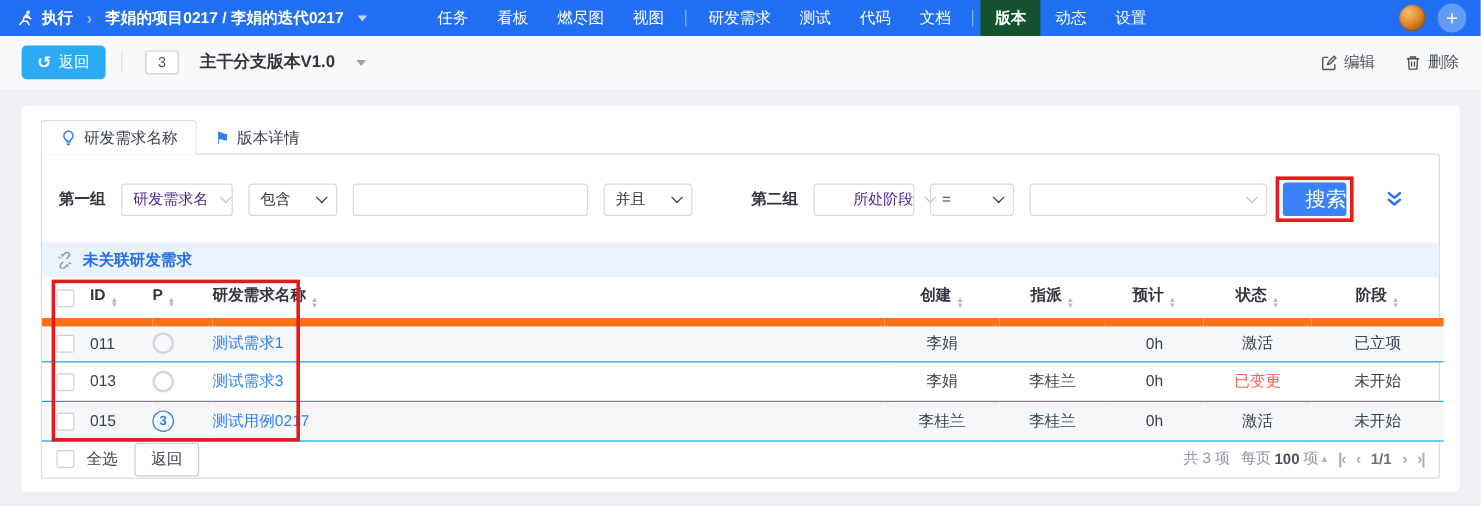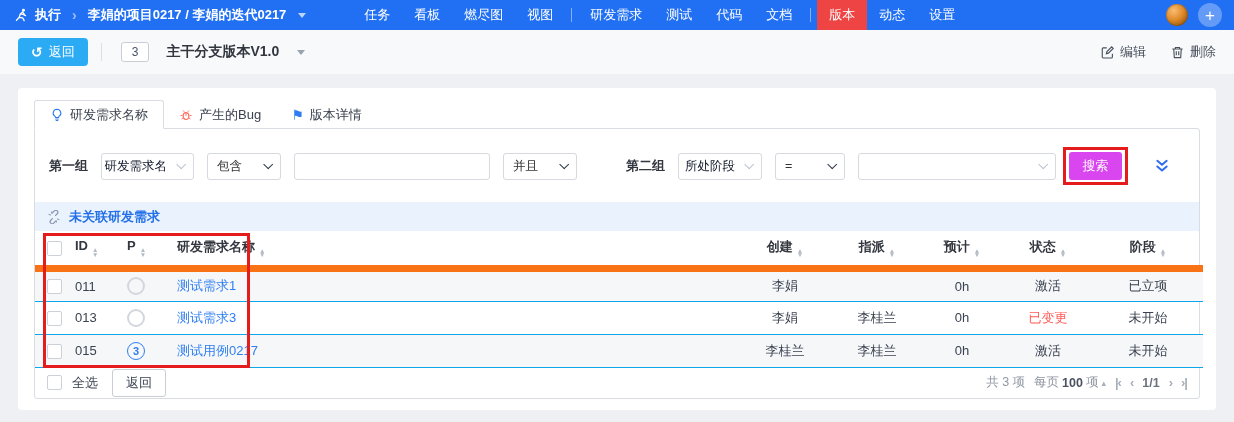--- a/index.html
+++ b/index.html
@@ -12,21 +12,21 @@
 
   
   .navbar { height:30px; background:#2170f4; display:flex; align-items:stretch; color:#fff; font-size:13px; }
   .nav-left { display:flex; align-items:center; gap:7px; padding-left:14px; white-space:nowrap; }
   .nav-section { font-weight:bold; }
   .nav-crumb-sep { color:#9cc0ff; font-size:14px; font-weight:bold; margin:0 4px; }
   .nav-crumb { font-weight:bold; }
   .caret-down { display:inline-block; width:0; height:0; border-left:4px solid transparent; border-right:4px solid transparent; border-top:5px solid #bcd4ff; margin-left:5px; vertical-align:middle; }
   .nav-menu { display:flex; align-items:stretch; margin-left:46px; }
   .nav-item { display:flex; align-items:center; padding:0 12px; cursor:pointer; white-space:nowrap; }
-  .nav-item.active { background:#ef4444; }
+  .nav-item.active { background:#14532d;font-weight:bold; }
   .nav-divider { width:1px; background:rgba(255,255,255,.45); margin:8px 6px; }
   .nav-right { margin-left:auto; display:flex; align-items:center; gap:10px; padding-right:12px; }
   .avatar { width:22px; height:22px; border-radius:50%; background:radial-gradient(circle at 35% 30%, #f8bd72 0%, #e08a2a 45%, #9a5a10 80%, #6e3c06 100%); box-shadow:inset 0 0 0 1px rgba(0,0,0,.15); }
   .plus-btn { width:24px; height:24px; border-radius:50%; background:rgba(255,255,255,.3); color:#fff; font-size:17px; line-height:1; display:flex; align-items:center; justify-content:center; cursor:pointer; }
 
   
   .toolbar { height:44px; background:#f8f9fb; display:flex; align-items:center; padding:0 18px; gap:13px; }
   .back-btn { background:#2babf4; color:#fff; border:none; border-radius:4px; height:28px; padding:0 13px; font-size:13px; display:flex; align-items:center; gap:6px; cursor:pointer; font-family:inherit; }
   .back-arrow { font-size:14px; font-weight:bold; line-height:1; }
   .tb-divider { width:1px; height:18px; background:#dcdfe4; }
@@ -47,29 +47,29 @@
   .tab.active { background:#fff; border:1px solid #d9dce1; border-bottom:1px solid #fff; border-radius:3px 3px 0 0; }
   .tab .flag-glyph { color:#2e7ef2; font-size:14px; line-height:1; }
 
   
   .panel { border:1px solid #d9dce1; border-radius:0 3px 3px 3px; position:relative; height:271px; }
 
   
   .filter { display:flex; align-items:center; padding:23px 14px 22px; gap:13px; font-size:13px; }
   .f-label { font-weight:bold; color:#32363e; white-space:nowrap; }
   .sel { height:27px; border:1px solid #d6d9de; border-radius:3px; background:#fff; display:inline-flex; align-items:center; justify-content:space-between; padding:0 9px; font-size:12.5px; color:#333; cursor:pointer; white-space:nowrap; }
-  .sel.muted { color:#0f172a;justify-content:flex-end; }
+  .sel.muted { color:#4c1d95; }
   .chev { width:7px; height:7px; border-right:1.7px solid #2f3a48; border-bottom:1.7px solid #2f3a48; transform:rotate(45deg) translate(-1px,-2px); margin-left:10px; flex:none; }
   .chev.gray { border-color:#bcc3cc; }
   .inp { height:27px; border:1px solid #d6d9de; border-radius:3px; font-family:inherit; font-size:13px; padding:0 8px; color:#333; }
   .w-f1 { width:93px; } .w-op { width:74px; } .w-text { width:196px; } .w-join { width:74px; }
   .w-f2 { width:84px;padding-left:32px; } .w-eq { width:70px; } .w-combo { width:198px; }
   .g2-label { margin-left:36px; }
   .anno-wrap { position:relative; flex:none; }
-  .search-btn { height:28px; width:53px; background:#d946ef; color:#fff; border:none; border-radius:3px; font-size:13px; cursor:pointer; font-family:inherit; }
+  .search-btn { height:28px; width:53px; background:#3b82f6; color:#fff; border:none; border-radius:3px; font-size:17px; cursor:pointer; font-family:inherit;text-align:right; }
   .ring { position:absolute; left:-6px; right:-6px; top:-5px; bottom:-5px; border:3px solid #e51c1c; pointer-events:none; }
   .dbl-chevrons { margin-left:auto; margin-right:16px; cursor:pointer; flex:none; display:flex; }
 
   
   .section-bar { background:#e9f2fd; height:29px; padding:0 12px; display:flex; align-items:center; gap:8px; color:#2470e8; font-weight:bold; font-size:13px; }
 
   
   table { width:100%; border-collapse:collapse; font-size:13px; color:#3a4250; table-layout:fixed; }
   thead th { height:37px; font-weight:bold; color:#32363e; border-bottom:7px solid #f97316; text-align:left; font-size:13px; }
   tbody td { height:33px; border-bottom:1px solid #0ea5e9; }
@@ -193,29 +193,20 @@
 
     <div class="tabs">
       <div class="tab active">
         <span style="display:flex;">
           <svg width="14" height="14" viewBox="0 0 16 16">
               <path d="M8 1.4a4.4 4.4 0 0 1 2.6 7.9c-.6.5-.9 1-.9 1.6H6.3c0-.6-.3-1.1-.9-1.6A4.4 4.4 0 0 1 8 1.4z" fill="none" stroke="#2e7ef2" stroke-width="1.3"></path>
               <path d="M6.5 12.6h3M7 14.3h2" stroke="#2e7ef2" stroke-width="1.2" stroke-linecap="round"></path>
             </svg>
         </span>
         <span>研发需求名称</span>
-      </div>
-      <div class="tab">
-        <span style="display:flex;color:#ff6a5e;">
-          <svg width="14" height="14" viewBox="0 0 16 16" stroke="currentColor" fill="none" stroke-width="1.3">
-              <ellipse cx="8" cy="9.2" rx="3.2" ry="3.9"></ellipse>
-              <path d="M8 5.3v3.9M4.6 2.8L6 4.4M11.4 2.8L10 4.4M1.8 8.6h2.2M12 8.6h2.2M3 12.6l1.6-1.2M13 12.6l-1.6-1.2" stroke-width="1.1"></path>
-            </svg>
-        </span>
-        <span>产生的Bug</span>
       </div>
       <div class="tab">
         <span class="flag-glyph">⚑</span>
         <span>版本详情</span>
       </div>
     </div>
 
     <div class="panel">
 
       <div class="filter">

